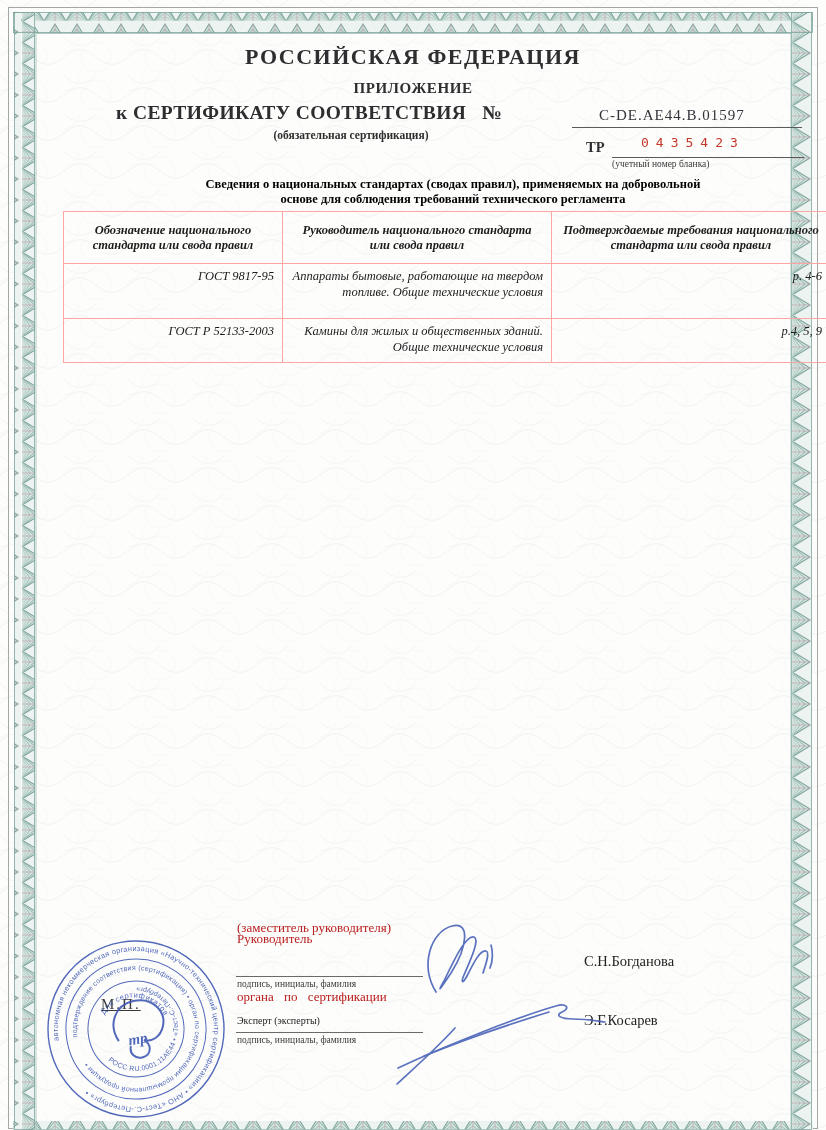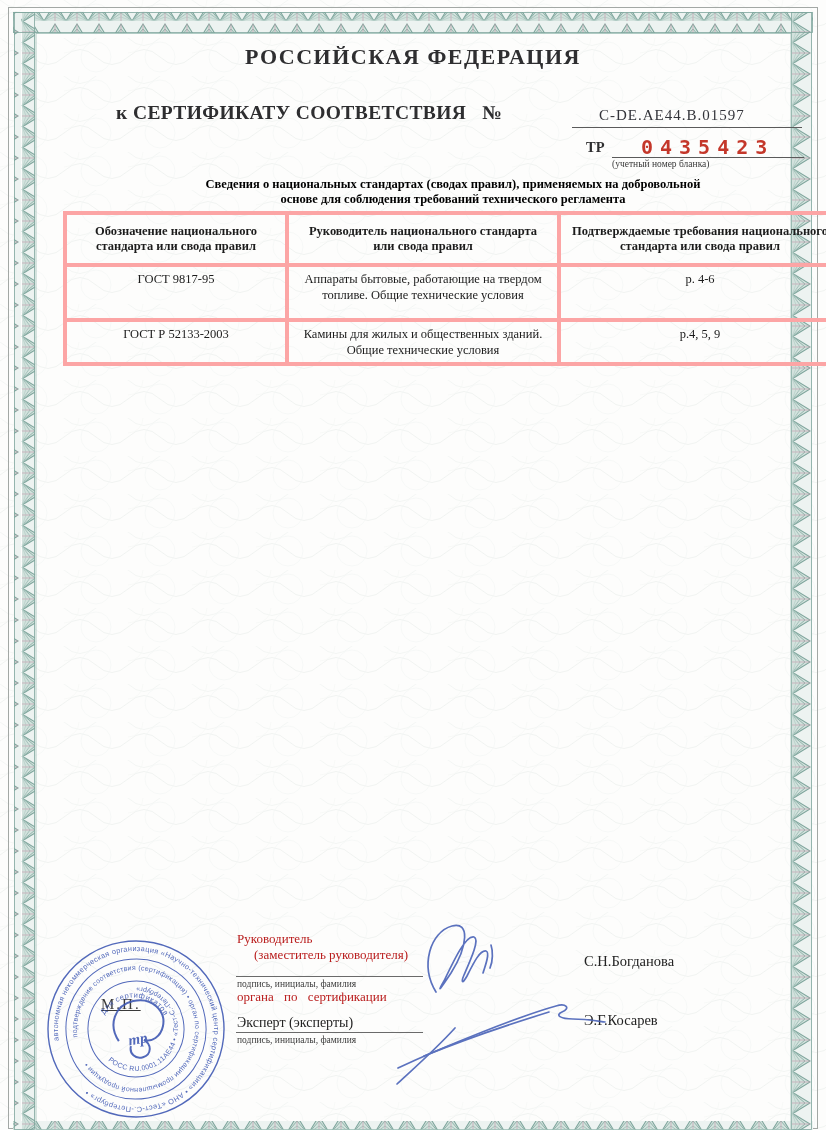--- a/index.html
+++ b/index.html
@@ -16,39 +16,39 @@
   svg.layer{position:absolute;left:0;top:0;pointer-events:none;}
   .title{width:100%;text-align:center;font-weight:bold;}
   .country{top:44px;font-size:22px;letter-spacing:1.5px;color:#2e2e30;}
   .doctype{top:80px;font-size:15px;letter-spacing:.6px;color:#2e2e30;}
   .certline{left:116px;top:102px;font-size:19.5px;font-weight:bold;letter-spacing:.4px;color:#2e2e30;}
   .numsign{margin-left:16px;}
   .certnum{left:599px;top:107px;font-size:15px;letter-spacing:1px;color:#33343a;}
   .rule{height:1px;background:#5a5a5a;}
   .certkind{left:116px;top:129px;width:470px;text-align:center;font-size:11.5px;font-weight:bold;color:#2e2e30;}
   .trlabel{left:586px;top:139px;font-size:14.5px;font-weight:bold;color:#2e2e30;}
-  .blanknum{left:641px;top:135px;font-size:20px;font-weight:bold;
+  .blanknum{left:641px;top:135px;font-size:13px;font-weight:normal;
     font-family:"DejaVu Sans Mono", monospace;letter-spacing:7px;color:#c4372a;}
   .blankcap{left:612px;top:159px;width:192px;text-align:left;font-size:9.5px;color:#3a3a3a;}
   .intro{left:0;top:177px;width:100%;text-align:center;font-size:12.5px;font-weight:bold;line-height:15px;color:#000000;margin-left:40px;}
   table.std{
     position:absolute;left:63px;top:211px;width:716px;
     border-collapse:collapse;table-layout:fixed;
     font-size:12.5px;color:#1c1c1c;
   }
-  table.std th,table.std td{border:4px solid #fca5a5;padding:4px 8px;}
+  table.std th,table.std td{border:1px solid #fca5a5;padding:4px 8px;font-style:italic;}
   table.std th{font-weight:bold;text-align:center;vertical-align:middle;line-height:15px;}
-  table.std td{vertical-align:top;text-align:center;line-height:16px;}
+  table.std td{vertical-align:top;text-align:right;line-height:16px;}
   .c1{width:202px;} .c2{width:252px;} .c3{width:262px;}
   .sig-line{font-size:13px;line-height:13.5px;color:#b91c1c;}
   .justify3{word-spacing:7px;}
   .caption{font-size:9.5px;color:#3c3c3c;}
   .person{font-size:14.5px;color:#232323;}
   .mp{font-size:15px;letter-spacing:2px;color:#3a3a3a;text-decoration:underline;}
-  .expert-role{font-size:14px;color:#232323;}
+  .expert-role{font-size:10px;color:#232323;}
 </style>
 </head>
 <body>
 
 <div class="page">
 
   <svg class="layer" width="826" height="1130" viewBox="0 0 826 1130" aria-hidden="true">
     <defs>
       <pattern id="guil" width="64" height="38" patternUnits="userSpaceOnUse">
         <path d="M0,19 q16,-15 32,0 t32,0" stroke="#e4eae7" stroke-width="0.8" fill="none"></path>
@@ -82,26 +82,28 @@
     <rect x="13" y="1121" width="800" height="21" fill="url(#chevH)"></rect>
     <rect x="14" y="12" width="21" height="1118" fill="url(#chevV)"></rect>
     <rect x="791" y="12" width="21" height="1118" fill="url(#chevV)"></rect>
     <rect x="13.5" y="12.5" width="799" height="20" fill="none" stroke="#7fa69d" stroke-width="0.8"></rect>
     <rect x="14.5" y="12.5" width="20" height="1117" fill="none" stroke="#7fa69d" stroke-width="0.8"></rect>
     <rect x="791.5" y="12.5" width="20" height="1117" fill="none" stroke="#7fa69d" stroke-width="0.8"></rect>
     <rect x="36" y="33.5" width="755" height="1096" fill="none" stroke="#9dbfb6" stroke-width="0.8"></rect>
   </svg>
 
   <div class="abs title country">РОССИЙСКАЯ ФЕДЕРАЦИЯ</div>
+  <div class="abs title doctype">ПРИЛОЖЕНИЕ</div>
 
   <div class="abs certline">
     <span>к СЕРТИФИКАТУ СООТВЕТСТВИЯ</span><span class="numsign">№</span>
   </div>
   <div class="abs certnum">C-DE.AE44.B.01597</div>
   <div class="abs rule" style="left:572px;top:127px;width:230px;"></div>
+  <div class="abs certkind">(обязательная сертификация)</div>
 
   <div class="abs trlabel">ТР</div>
   <div class="abs blanknum">0435423</div>
   <div class="abs rule" style="left:612px;top:157px;width:192px;"></div>
   <div class="abs blankcap">(учетный номер бланка)</div>
 
   <div class="abs intro">
     <div>Сведения о национальных стандартах (сводах правил), применяемых на добровольной</div>
     <div>основе для соблюдения требований технического регламента</div>
   </div>
@@ -120,21 +122,21 @@
     </tr>
     <tr style="height:44px;">
       <td>ГОСТ Р 52133-2003</td>
       <td>Камины для жилых и общественных зданий. Общие технические условия</td>
       <td>р.4, 5, 9</td>
     </tr>
   </tbody>
     </table>
 
   <div class="abs sig-line" style="left:237px;top:932px;">Руководитель</div>
-  <div class="abs sig-line" style="left:237px;top:948px;margin-left:17px;">(заместитель руководителя)</div>
+  <div class="abs sig-line" style="left:237px;top:921px;">(заместитель руководителя)</div>
   <div class="abs sig-line justify3" style="left:237px;top:959px;margin-top:31px;">органа по сертификации</div>
   <div class="abs rule" style="left:236px;top:976px;width:187px;background:#6a6a6a;"></div>
   <div class="abs caption" style="left:237px;top:979px;">подпись, инициалы, фамилия</div>
   <div class="abs person" style="left:584px;top:953px;">С.Н.Богданова</div>
 
   <div class="abs expert-role" style="left:237px;top:1015px;">Эксперт (эксперты)</div>
   <div class="abs rule" style="left:236px;top:1032px;width:187px;background:#6a6a6a;"></div>
   <div class="abs caption" style="left:237px;top:1035px;">подпись, инициалы, фамилия</div>
   <div class="abs person" style="left:584px;top:1012px;">Э.Г.Косарев</div>
 

